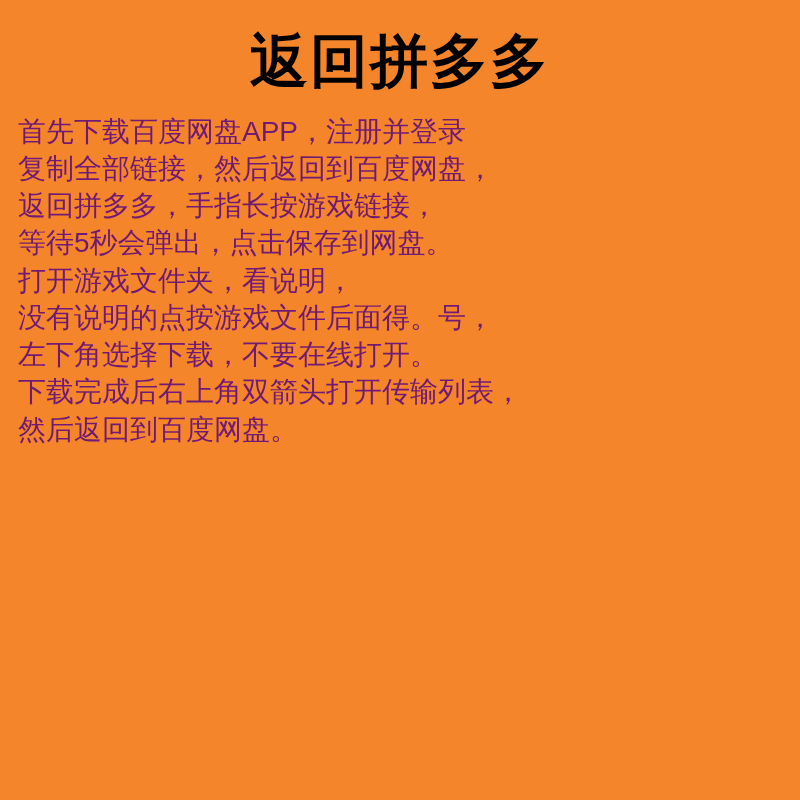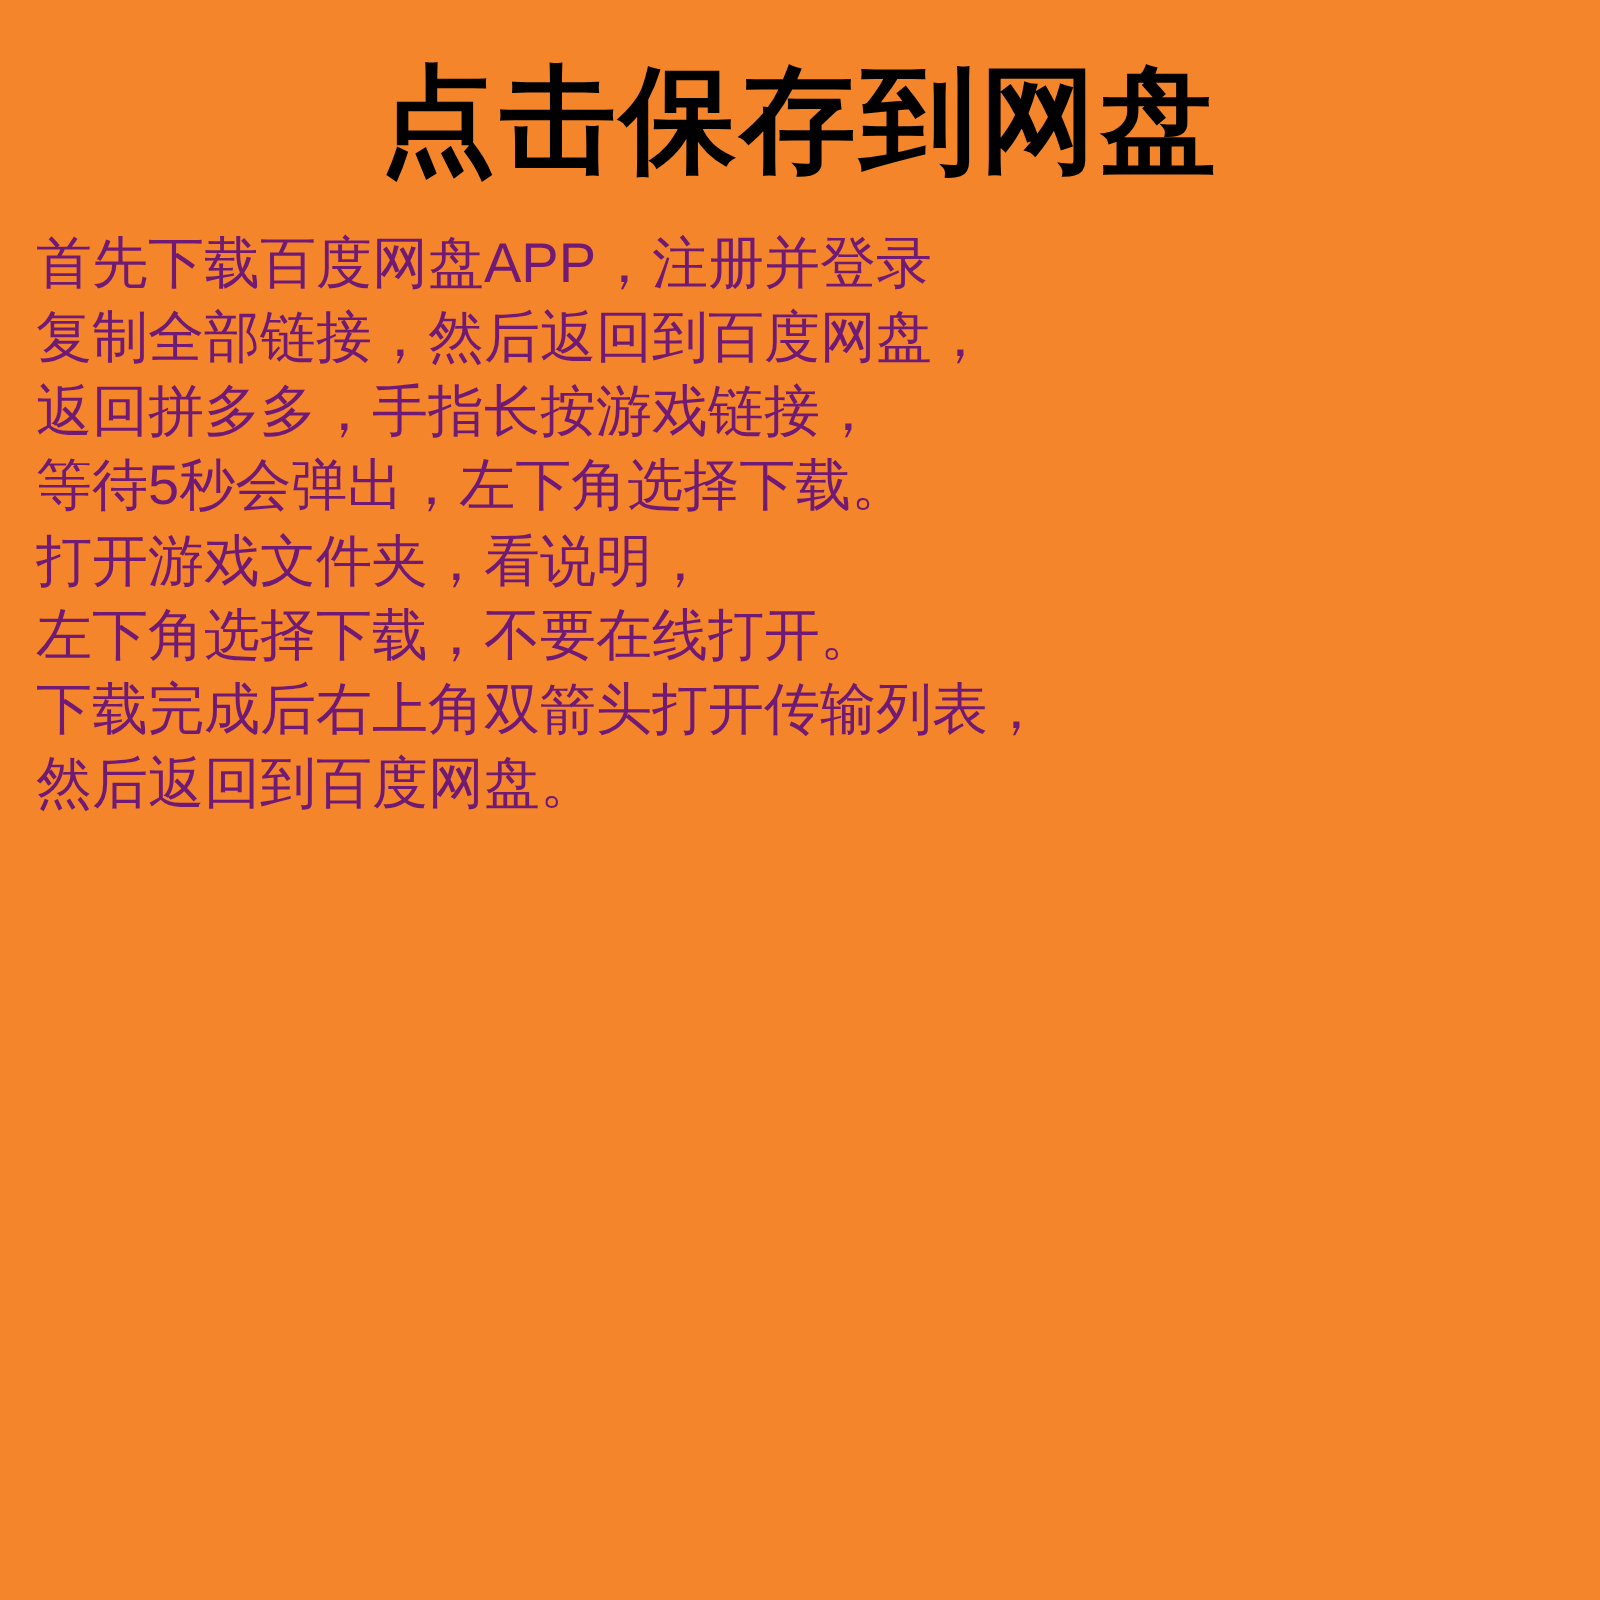--- a/index.html
+++ b/index.html
@@ -44,26 +44,27 @@
   .body-text .line {
     white-space: nowrap;
     display: block;
   }
 </style>
 </head>
 <body>
 
 <div class="page">
 
-  <div class="title">点击保存到网盘</div>
+  <div class="title">返回拼多多</div>
 
   <div class="body-text">
     <span class="line">首先下载百度网盘APP，注册并登录</span>
     <span class="line">复制全部链接，然后返回到百度网盘，</span>
     <span class="line">返回拼多多，手指长按游戏链接，</span>
-    <span class="line">等待5秒会弹出，左下角选择下载。</span>
+    <span class="line">等待5秒会弹出，点击保存到网盘。</span>
     <span class="line">打开游戏文件夹，看说明，</span>
+    <span class="line">没有说明的点按游戏文件后面得。号，</span>
     <span class="line">左下角选择下载，不要在线打开。</span>
     <span class="line">下载完成后右上角双箭头打开传输列表，</span>
     <span class="line">然后返回到百度网盘。</span>
   </div>
 
 </div>
 
 </body></html>

